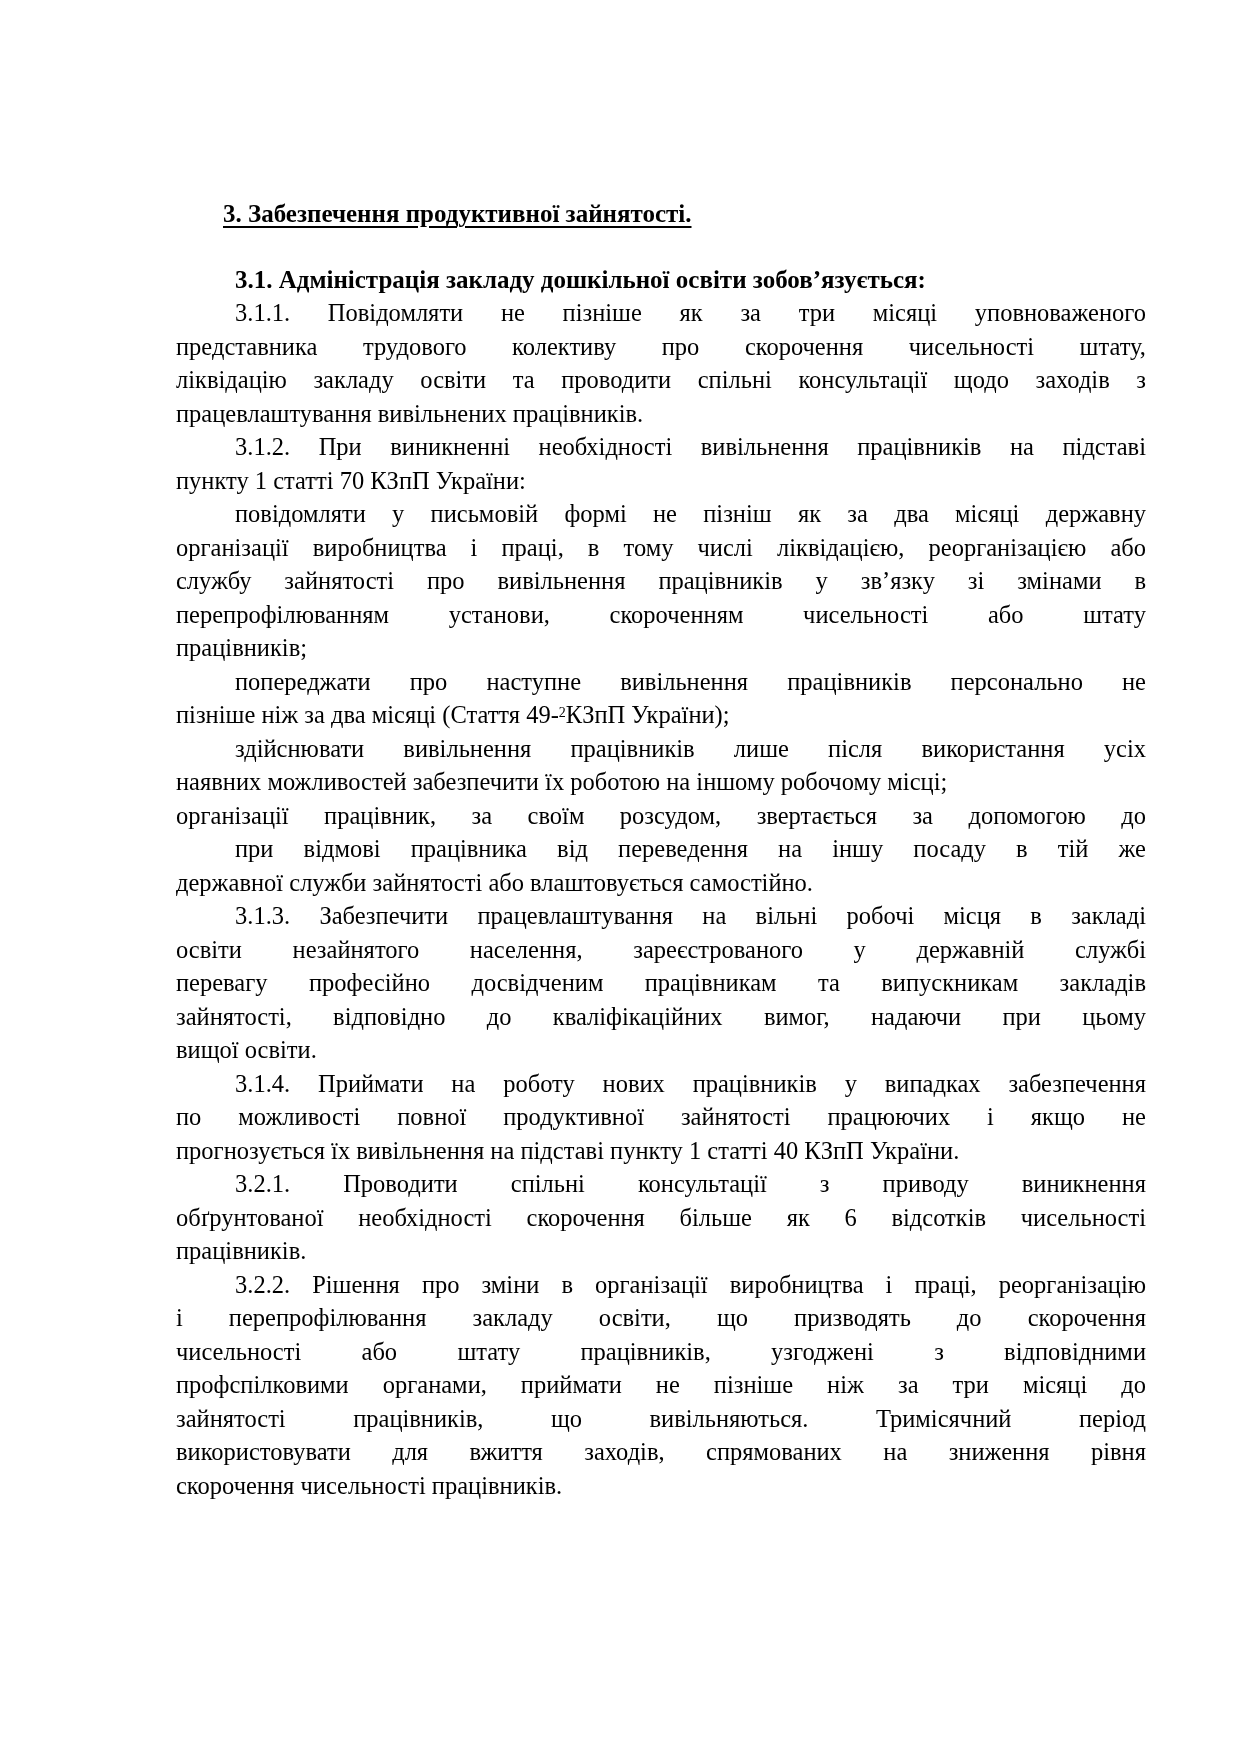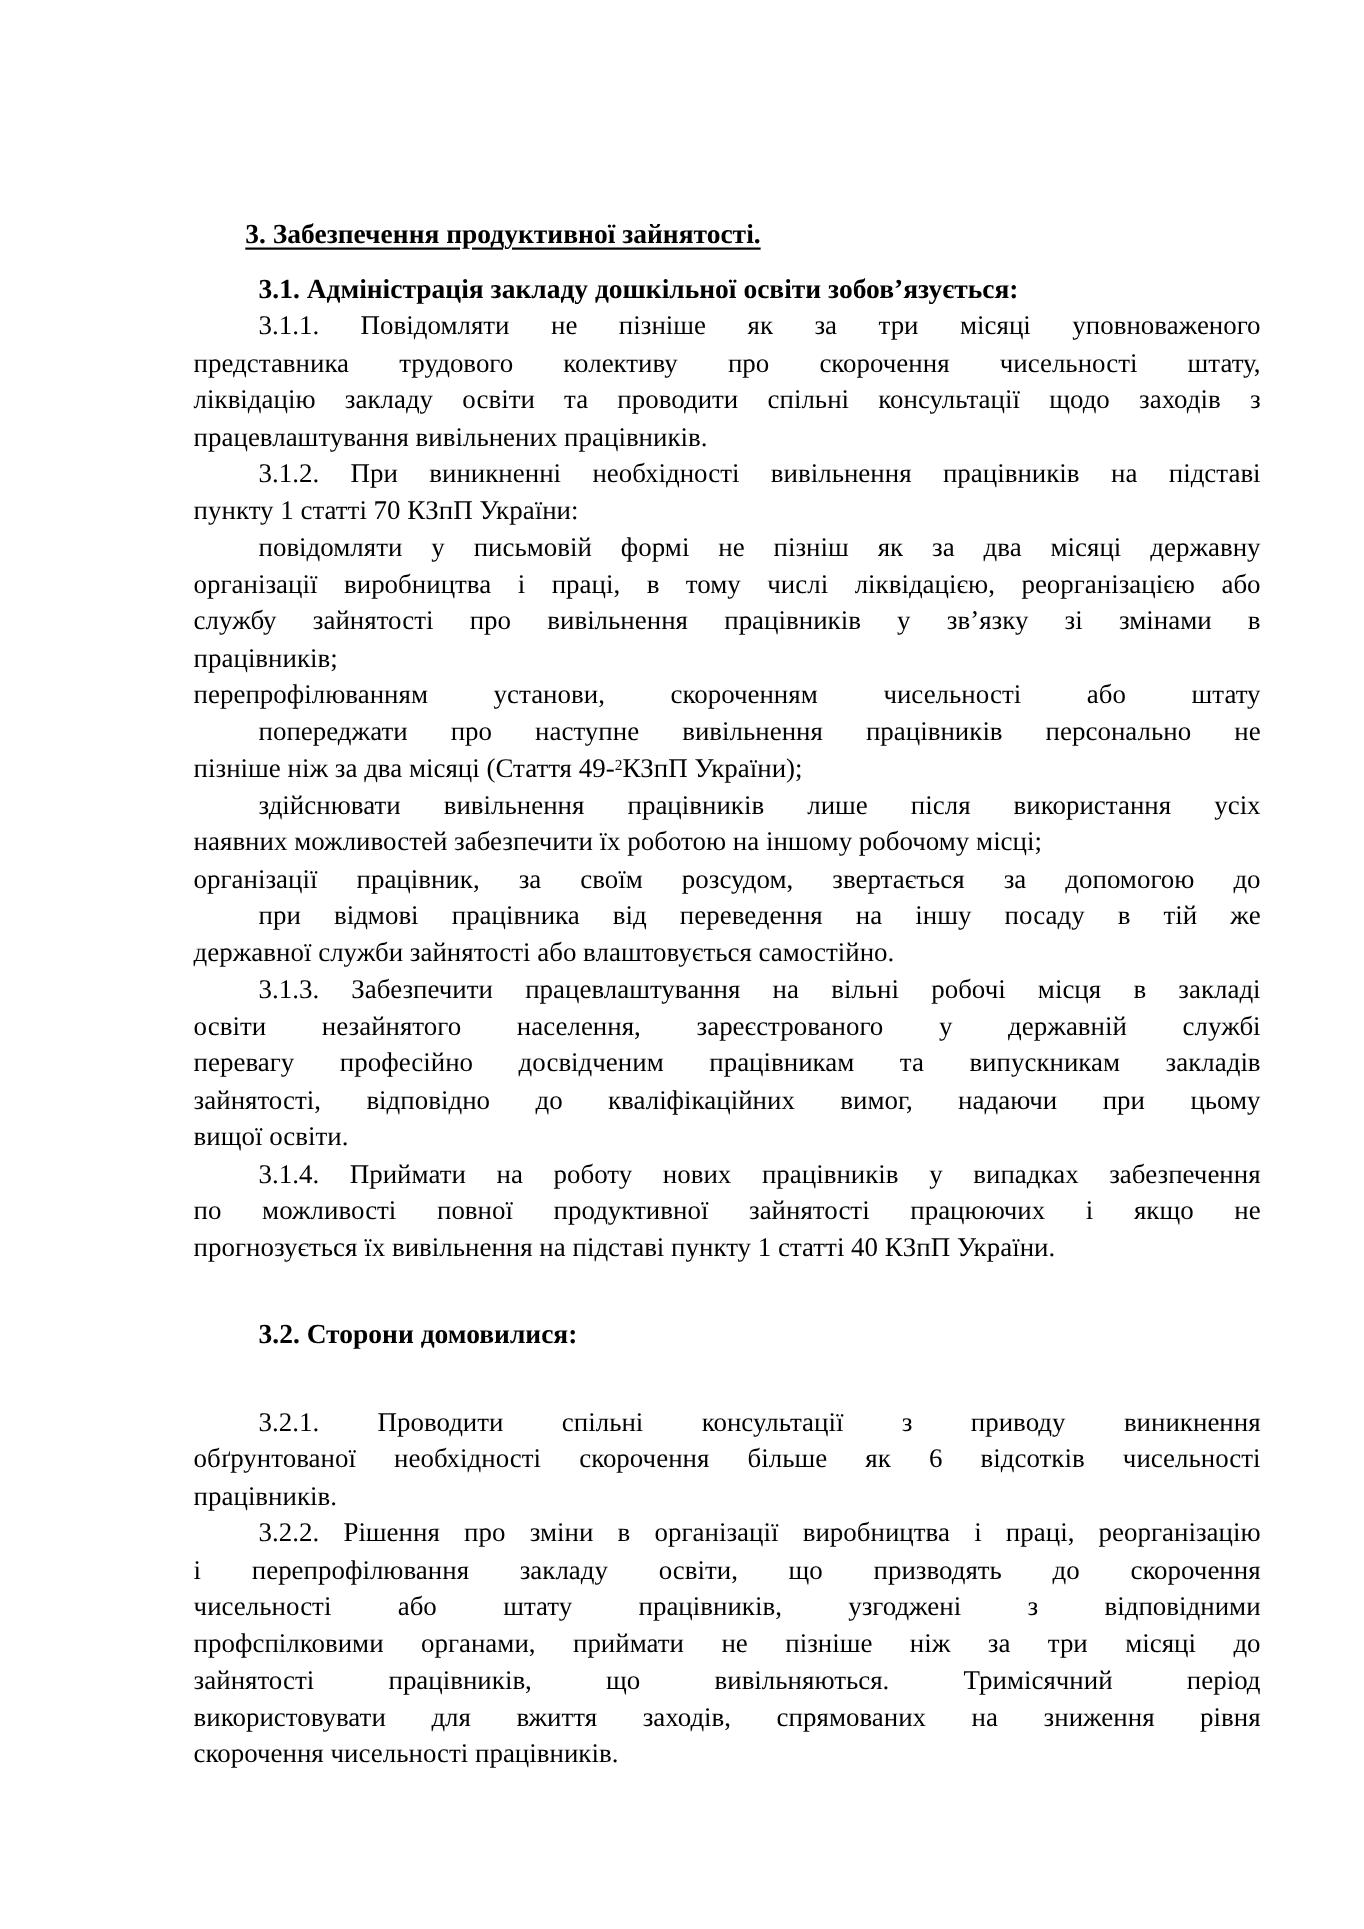--- a/index.html
+++ b/index.html
@@ -31,21 +31,21 @@
       line-height: 33.5px;
       height: 33.5px;
     }
     .sub-heading {
       font-size: 25px;
       font-weight: bold;
       margin: 0;
       padding-left: 59px;
       line-height: 33.5px;
     }
-    .sub-heading.h31 { margin-top: 16px; }
+    .sub-heading.h31 { margin-top: 32px; }
     .sub-heading.h32 { margin-top: 46px; margin-bottom: 46px; }
     .para {
       font-size: 24.5px;
       line-height: 33.5px;
       margin: 0;
     }
     .para .ln {
       display: block;
       text-align: justify;
       text-align-last: justify;
@@ -74,22 +74,22 @@
 
   <p class="para">
     <span class="ln first">3.1.2. При виникненні необхідності вивільнення працівників на підставі</span>
     <span class="ln last">пункту 1 статті 70 КЗпП України:</span>
   </p>
 
   <p class="para">
     <span class="ln first">повідомляти у письмовій формі не пізніш як за два місяці державну</span>
     <span class="ln">організації виробництва і праці, в тому числі ліквідацією, реорганізацією або</span>
     <span class="ln">службу зайнятості про вивільнення працівників у зв’язку зі змінами в</span>
+    <span class="ln">перепрофілюванням установи, скороченням чисельності або штату</span>
     <span class="ln last">працівників;</span>
-    <span class="ln">перепрофілюванням установи, скороченням чисельності або штату</span>
   </p>
 
   <p class="para">
     <span class="ln first">попереджати про наступне вивільнення працівників персонально не</span>
     <span class="ln last"><span>пізніше ніж за два місяці (Стаття 49-</span><sup>2</sup><span>КЗпП України);</span></span>
   </p>
 
   <p class="para">
     <span class="ln first">здійснювати вивільнення працівників лише після використання усіх</span>
     <span class="ln last">наявних можливостей забезпечити їх роботою на іншому робочому місці;</span>
@@ -108,21 +108,20 @@
     <span class="ln">зайнятості, відповідно до кваліфікаційних вимог, надаючи при цьому</span>
     <span class="ln last">вищої освіти.</span>
   </p>
 
   <p class="para">
     <span class="ln first">3.1.4. Приймати на роботу нових працівників у випадках забезпечення</span>
     <span class="ln">по можливості повної продуктивної зайнятості працюючих і якщо не</span>
     <span class="ln last">прогнозується їх вивільнення на підставі пункту 1 статті 40 КЗпП України.</span>
   </p>
 
-  <h2 class="sub-heading h32">3.2. Сторони домовилися:</h2>
 
   <p class="para">
     <span class="ln first">3.2.1. Проводити спільні консультації з приводу виникнення</span>
     <span class="ln">обґрунтованої необхідності скорочення більше як 6 відсотків чисельності</span>
     <span class="ln last">працівників.</span>
   </p>
 
   <p class="para">
     <span class="ln first">3.2.2. Рішення про зміни в організації виробництва і праці, реорганізацію</span>
     <span class="ln">і перепрофілювання закладу освіти, що призводять до скорочення</span>

